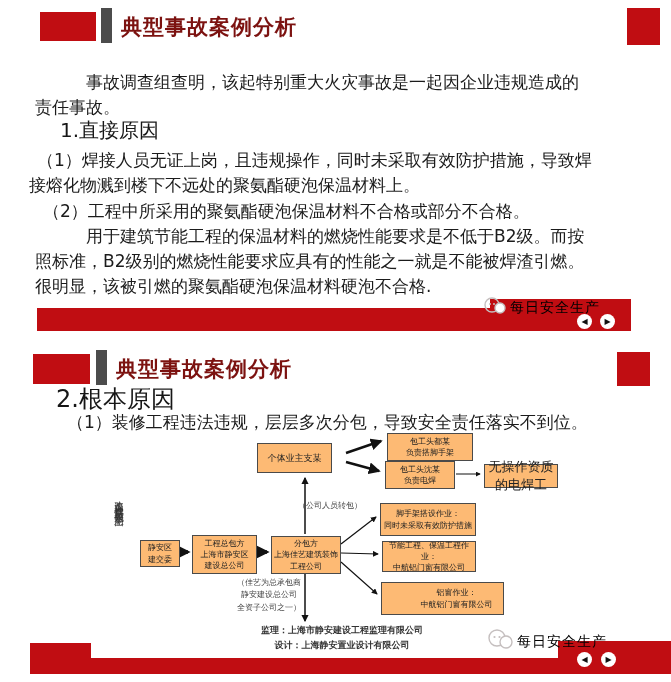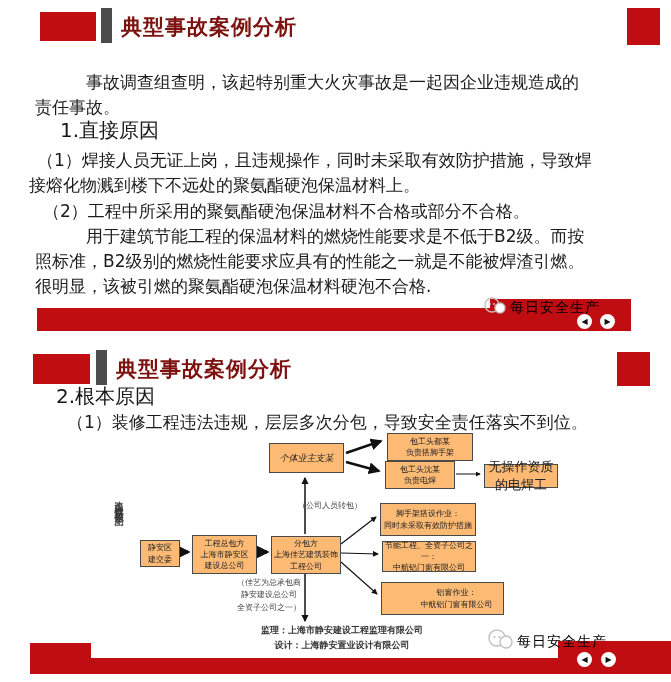--- a/index.html
+++ b/index.html
@@ -29,31 +29,31 @@
 
   
   .s1-section { position:absolute; left:44px; top:43px; font-size:20px; color:#161616; white-space:nowrap; }
   .s1-intro   { position:absolute; left:35px; top:70px;  width:548px; font-size:17px; line-height:25px; text-indent:3em; margin:0; }
   .s1-sub     { position:absolute; left:60px; top:117px; font-size:20px; color:#161616; white-space:nowrap; }
   .s1-item1   { position:absolute; left:29px; top:148px; width:566px; font-size:17px; line-height:25px; text-indent:8px; margin:0; }
   .s1-item2   { position:absolute; left:35px; top:199px; width:610px; font-size:17px; line-height:25px; text-indent:8px; margin:0; }
   .s1-para2   { position:absolute; left:35px; top:224px; width:566px; font-size:17px; line-height:25px; text-indent:3em; margin:0; }
 
   
-  .s2-sub   { position:absolute; left:56px; top:42px; font-size:20px; color:#161616; white-space:nowrap; }
+  .s2-sub   { position:absolute; left:56px; top:42px; font-size:24px; color:#161616; white-space:nowrap; }
   .s2-item  { position:absolute; left:67px; top:69px; width:590px; font-size:17px; line-height:24px; margin:0; }
 
   
   .diagram-svg { position:absolute; left:0; top:0; width:671px; height:341px; z-index:1; pointer-events:none; }
   .dbox {
     position:absolute; border:1px solid #4a4a4a; background:#fdba74; z-index:2;
     display:flex; flex-direction:column; justify-content:center; align-items:center;
     text-align:center; font-size:8px; line-height:1.4; color:#222;
   }
-  .d-owner    { left:269px; top:102px; width:73px; height:28px; font-size:9px;font-style:italic; }
+  .d-owner    { left:257px; top:102px; width:73px; height:28px; font-size:9px; }
   .d-foreman1 { left:387px; top:92px;  width:84px; height:26px; }
   .d-foreman2 { left:385px; top:120px; width:68px; height:26px; }
   .d-welder   { left:484px; top:123px; width:72px; height:22px; font-size:13px; }
   .d-auth     { left:140px; top:199px; width:38px; height:25px; }
   .d-general  { left:192px; top:194px; width:63px; height:37px; }
   .d-subc     { left:271px; top:195px; width:68px; height:36px; }
   .d-workA    { left:380px; top:162px; width:94px; height:31px; }
   .d-workB    { left:382px; top:200px; width:92px; height:29px; }
   .d-workC    { left:381px; top:241px; width:93px; height:31px;padding-left:28px; }
   .d-note-transfer { position:absolute; left:298px; top:159px; font-size:8px; color:#444; z-index:2; white-space:nowrap; }
@@ -187,21 +187,21 @@
     <div>（佳艺为总承包商</div>
     <div>静安建设总公司</div>
     <div>全资子公司之一）</div>
   </div>
 
   <div class="dbox d-workA">
     <span>脚手架搭设作业：</span>
     <span>同时未采取有效防护措施</span>
   </div>
   <div class="dbox d-workB">
-    <span>节能工程、全资子公司之一：</span>
+    <span>节能工程、保温工程作业：</span>
     <span>中航铝门窗有限公司</span>
   </div>
   <div class="dbox d-workC">
     <span>铝窗作业：</span>
     <span>中航铝门窗有限公司</span>
   </div>
 
   <div class="d-bottomline d-line1">监理：上海市静安建设工程监理有限公司</div>
   <div class="d-bottomline d-line2">设计：上海静安置业设计有限公司</div>
 

